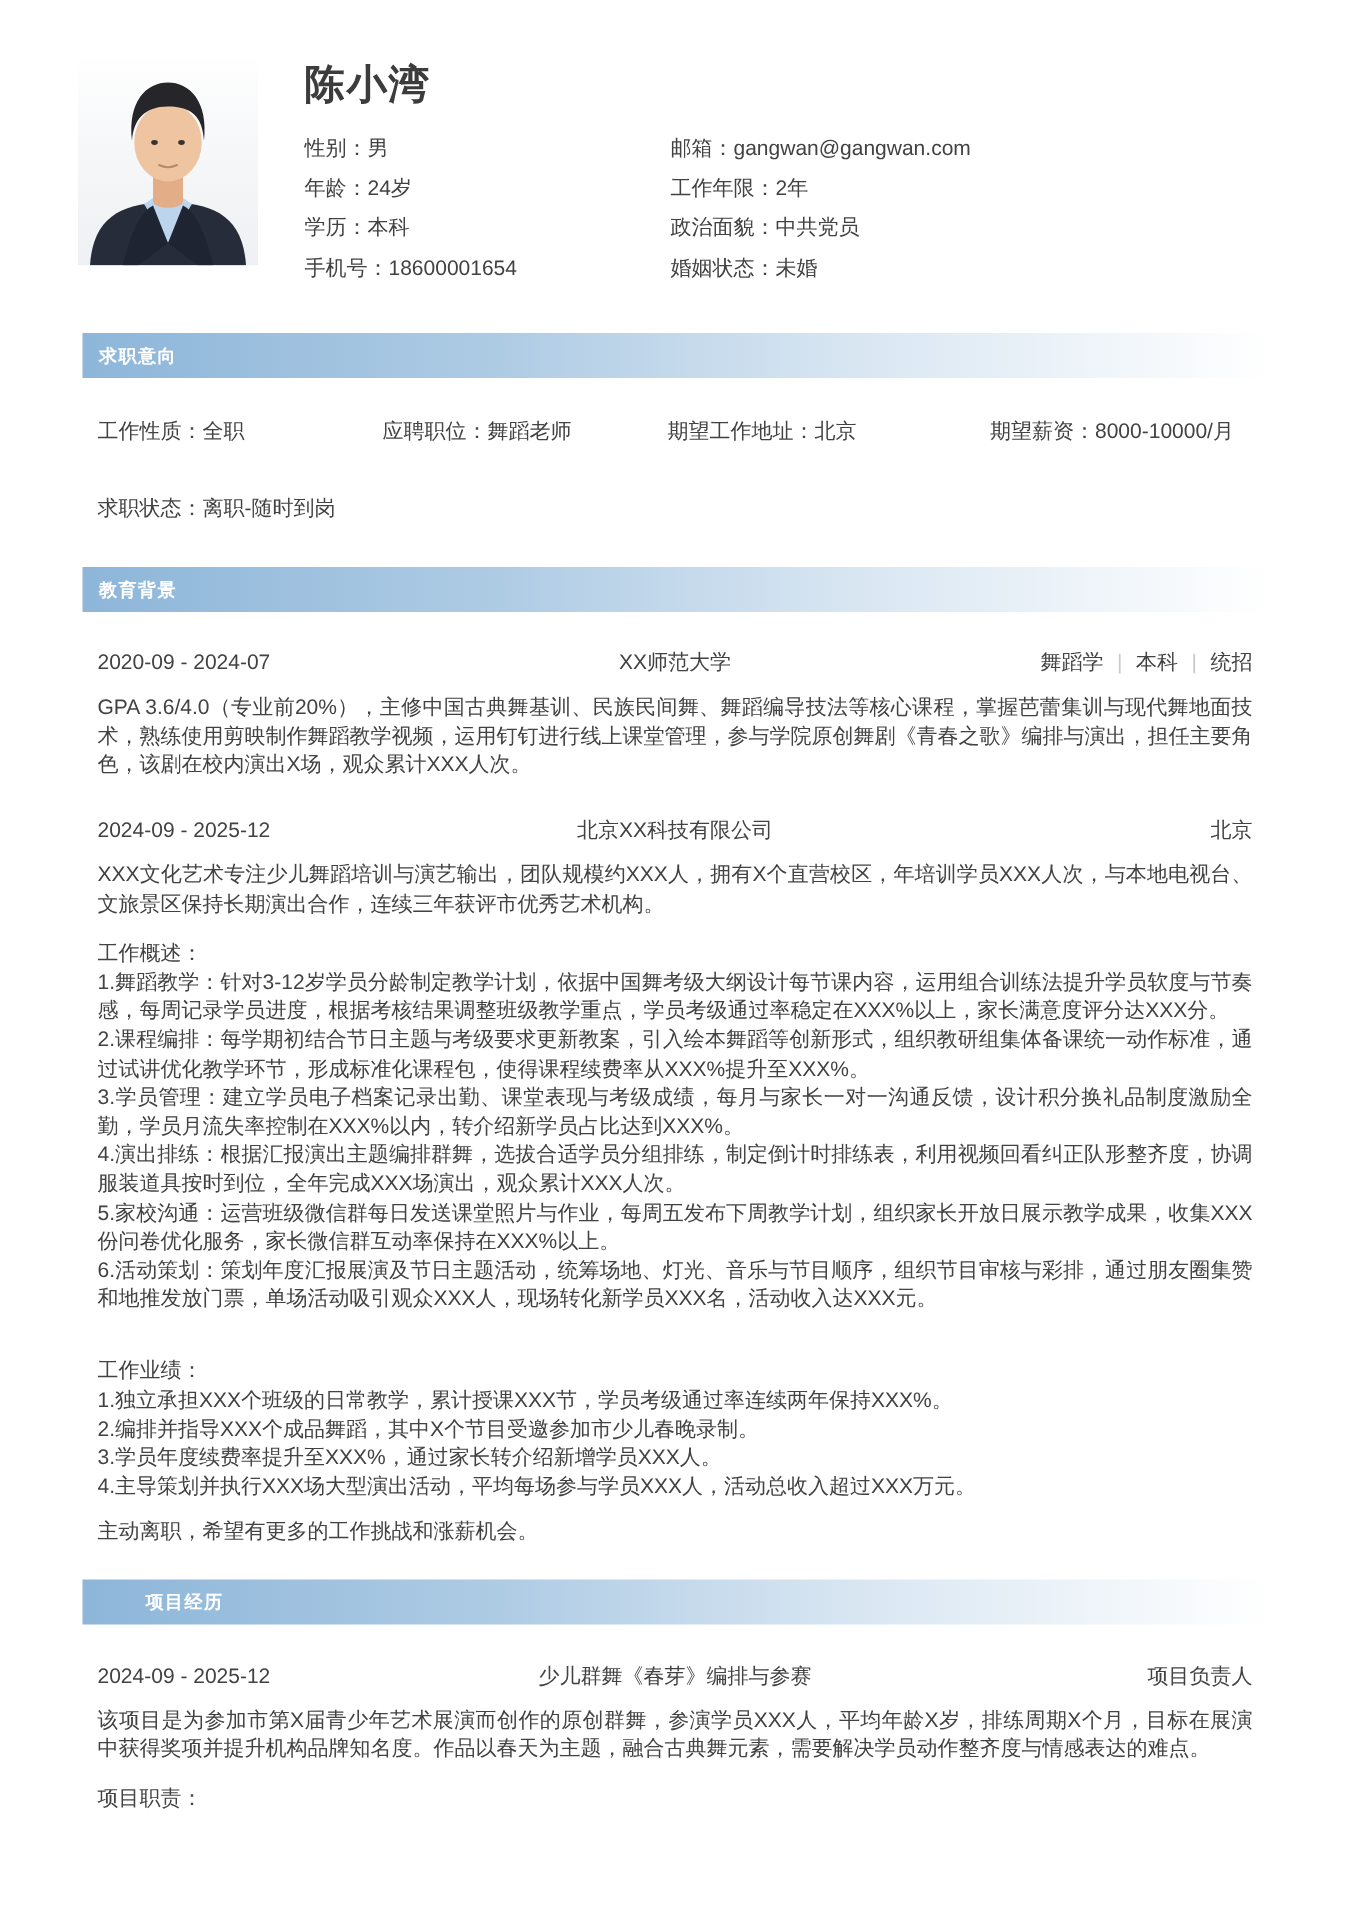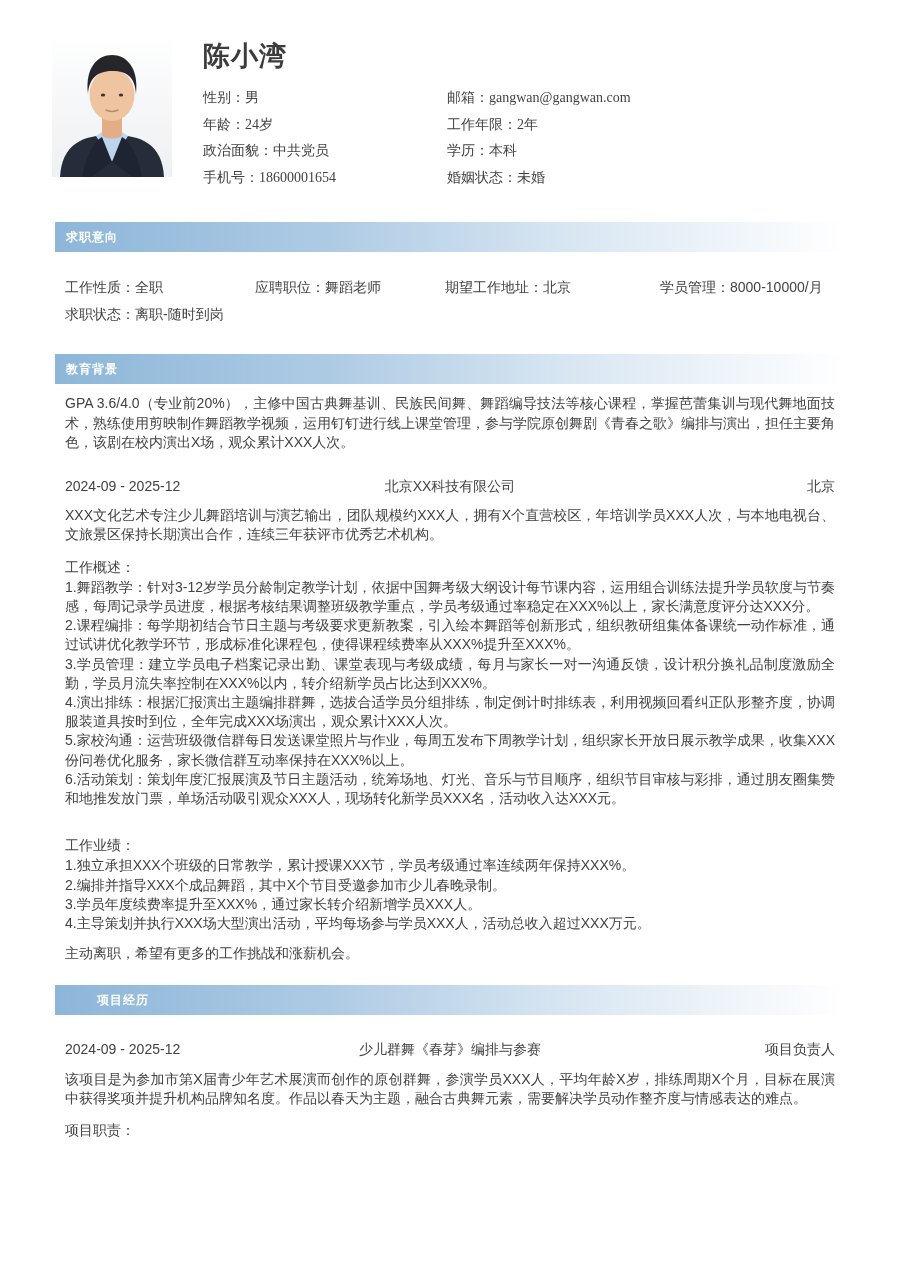--- a/index.html
+++ b/index.html
@@ -5,53 +5,53 @@
   * { margin:0; padding:0; box-sizing:border-box; }
   html,body { width:900px; background:#ffffff; }
   body {
     height:1275px; overflow:hidden;
     font-family:"Liberation Sans","DejaVu Sans",sans-serif;
     color:#424242; font-size:14px;
   }
   .page { padding:40px 55px 0 55px; }
 
   
-  .header { display:flex;font-family:Liberation Serif, serif; }
+  .header { display:flex; }
   .photo { width:120px; height:137px; flex:none; margin-left:-3px; overflow:hidden; }
   .photo svg { display:block; }
   .header-right { margin-left:31px; flex:1; }
   .name { font-size:27px; line-height:32px; font-weight:bold; color:#3c3c3c; margin-bottom:13px; letter-spacing:1px; }
   .info-grid { display:grid; grid-template-columns:244px auto; }
   .info-item { line-height:26.5px; white-space:nowrap; }
 
   
   .section-bar {
     height:30px; line-height:30px; margin-top:30px;
     padding-left:11px; font-size:12px; font-weight:bold; color:#ffffff;
     background:linear-gradient(90deg,#8db6d9 0%,#aecbe4 35%,#d8e6f2 65%,#ffffff 100%);
     letter-spacing:1px;
   }
   .section-bar.first { margin-top:31px; }
   .section-body { padding:0 10px; line-height:19.2px; }
 
   
   .intent-row1 { display:grid; grid-template-columns:190px 190px 215px auto; margin-top:26px; white-space:nowrap; }
-  .intent-row2 { margin-top:8px; }
+  .intent-row2 { margin-top:32px; }
 
   
   .exp-row { display:flex; margin-top:25px; }
   .exp-row .period { width:220px; flex:none; }
   .exp-row .org { flex:1; text-align:center; }
   .exp-row .right { width:220px; flex:none; text-align:right; }
   .edu-row { margin-top:24px; }
 
   .para { margin-top:10px; text-align:justify; }
   .meta-line { margin-top:12px; }
   .sep { color:#c9c9c9; padding:0 9px; }
-  .block-title { margin-top:14px;font-family:Liberation Mono, monospace; }
+  .block-title { margin-top:14px; }
   .block-title.gap { margin-top:29px; }
   .leave-line { margin-top:11px; }
   .items div { text-align:justify; }
   .bar-work { margin-top:24px; }
   .bar-project { margin-top:22px;padding-left:42px; }
 </style>
 </head>
 <body>
 
 <div class="page">
@@ -79,41 +79,46 @@
         <path d="M54 70 Q60 73 66 70" stroke="#b98a66" stroke-width="1.4" fill="none" stroke-linecap="round"></path>
       </svg>
     </div>
     <div class="header-right">
       <div class="name">陈小湾</div>
       <div class="info-grid">
         <div class="info-item"><span>性别：</span><span>男</span></div>
         <div class="info-item"><span>邮箱：</span><span>gangwan@gangwan.com</span></div>
         <div class="info-item"><span>年龄：</span><span>24岁</span></div>
         <div class="info-item"><span>工作年限：</span><span>2年</span></div>
+        <div class="info-item"><span>学历：</span><span>本科</span></div>
         <div class="info-item"><span>政治面貌：</span><span>中共党员</span></div>
-        <div class="info-item"><span>学历：</span><span>本科</span></div>
         <div class="info-item"><span>手机号：</span><span>18600001654</span></div>
         <div class="info-item"><span>婚姻状态：</span><span>未婚</span></div>
       </div>
     </div>
   </div>
 
   <div class="section-bar first">求职意向</div>
   <div class="section-body">
     <div class="intent-row1">
       <div><span>工作性质：</span><span>全职</span></div>
       <div><span>应聘职位：</span><span>舞蹈老师</span></div>
       <div><span>期望工作地址：</span><span>北京</span></div>
-      <div><span>学员管理：</span><span>8000-10000/月</span></div>
+      <div><span>期望薪资：</span><span>8000-10000/月</span></div>
     </div>
     <div class="intent-row2"><span>求职状态：</span><span>离职-随时到岗</span></div>
   </div>
 
   <div class="section-bar">教育背景</div>
   <div class="section-body">
+    <div class="exp-row edu-row">
+      <div class="period">2020-09 - 2024-07</div>
+      <div class="org">XX师范大学</div>
+      <div class="right"><span>舞蹈学</span><span class="sep">|</span><span>本科</span><span class="sep">|</span><span>统招</span></div>
+    </div>
     <div class="para">GPA 3.6/4.0（专业前20%），主修中国古典舞基训、民族民间舞、舞蹈编导技法等核心课程，掌握芭蕾集训与现代舞地面技术，熟练使用剪映制作舞蹈教学视频，运用钉钉进行线上课堂管理，参与学院原创舞剧《青春之歌》编排与演出，担任主要角色，该剧在校内演出X场，观众累计XXX人次。</div>
   </div>
 
   <div class="section-body">
     <div class="exp-row">
       <div class="period">2024-09 - 2025-12</div>
       <div class="org">北京XX科技有限公司</div>
       <div class="right">北京</div>
     </div>
     <div class="para">XXX文化艺术专注少儿舞蹈培训与演艺输出，团队规模约XXX人，拥有X个直营校区，年培训学员XXX人次，与本地电视台、文旅景区保持长期演出合作，连续三年获评市优秀艺术机构。</div>

